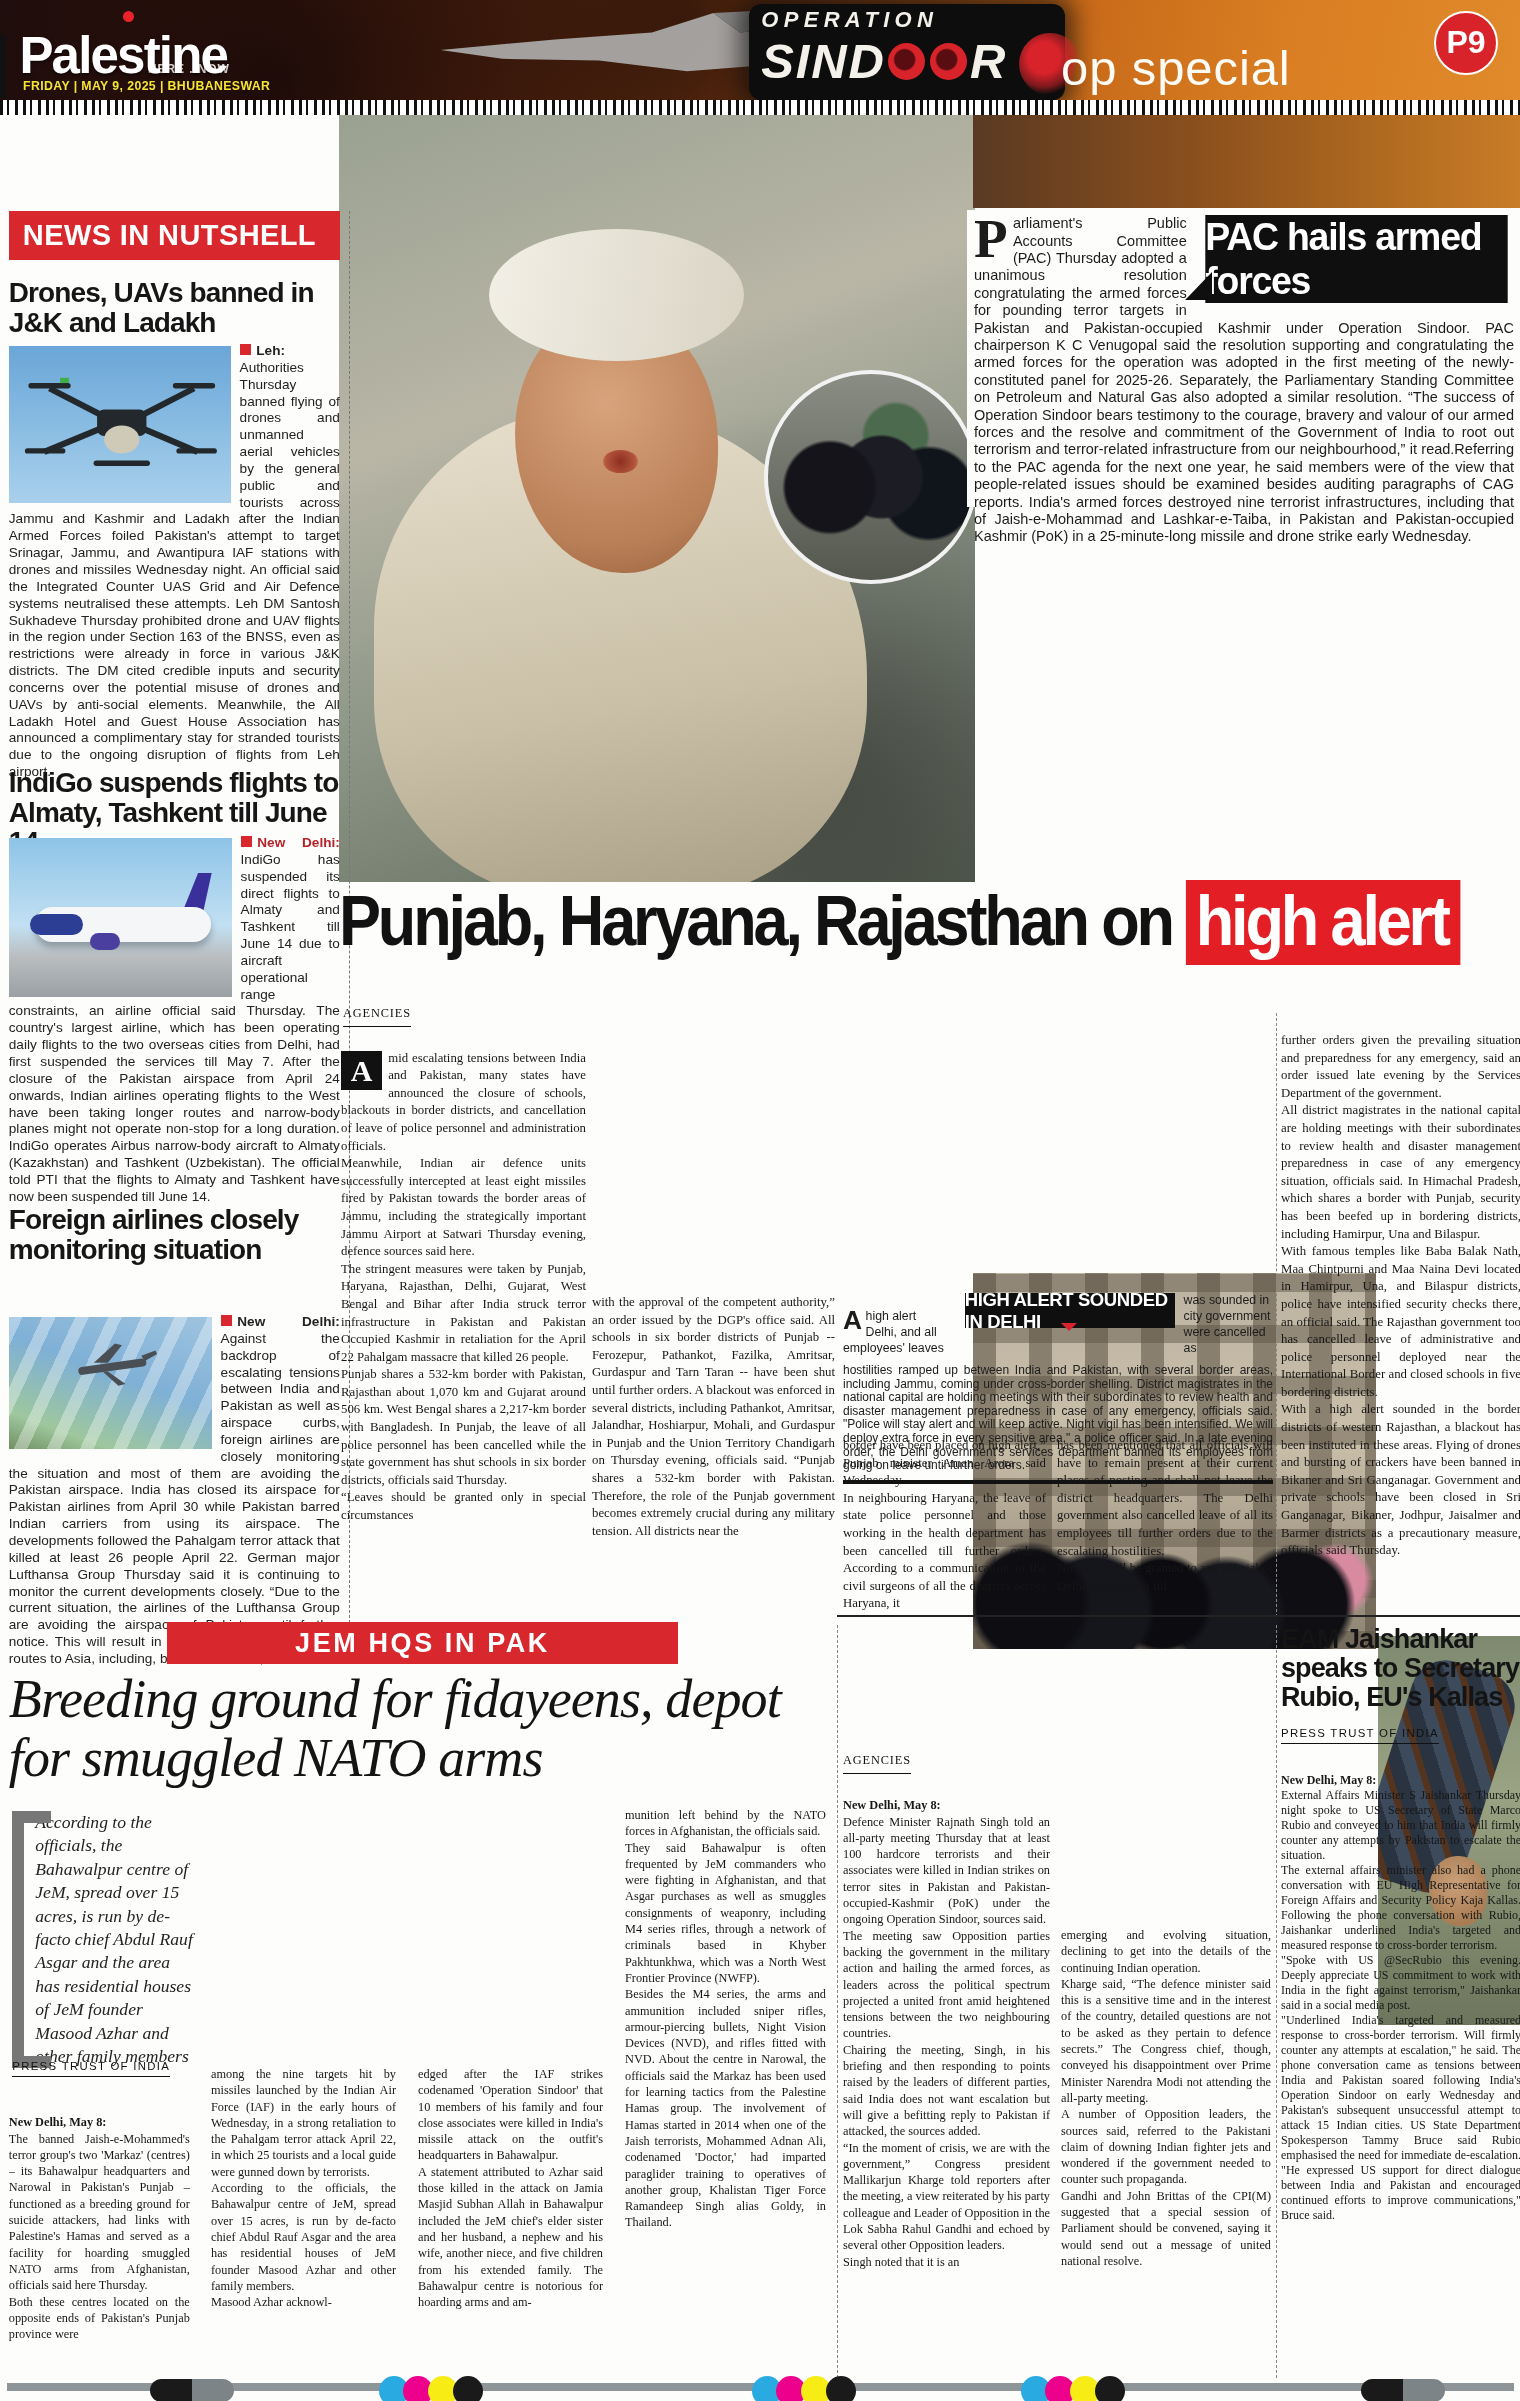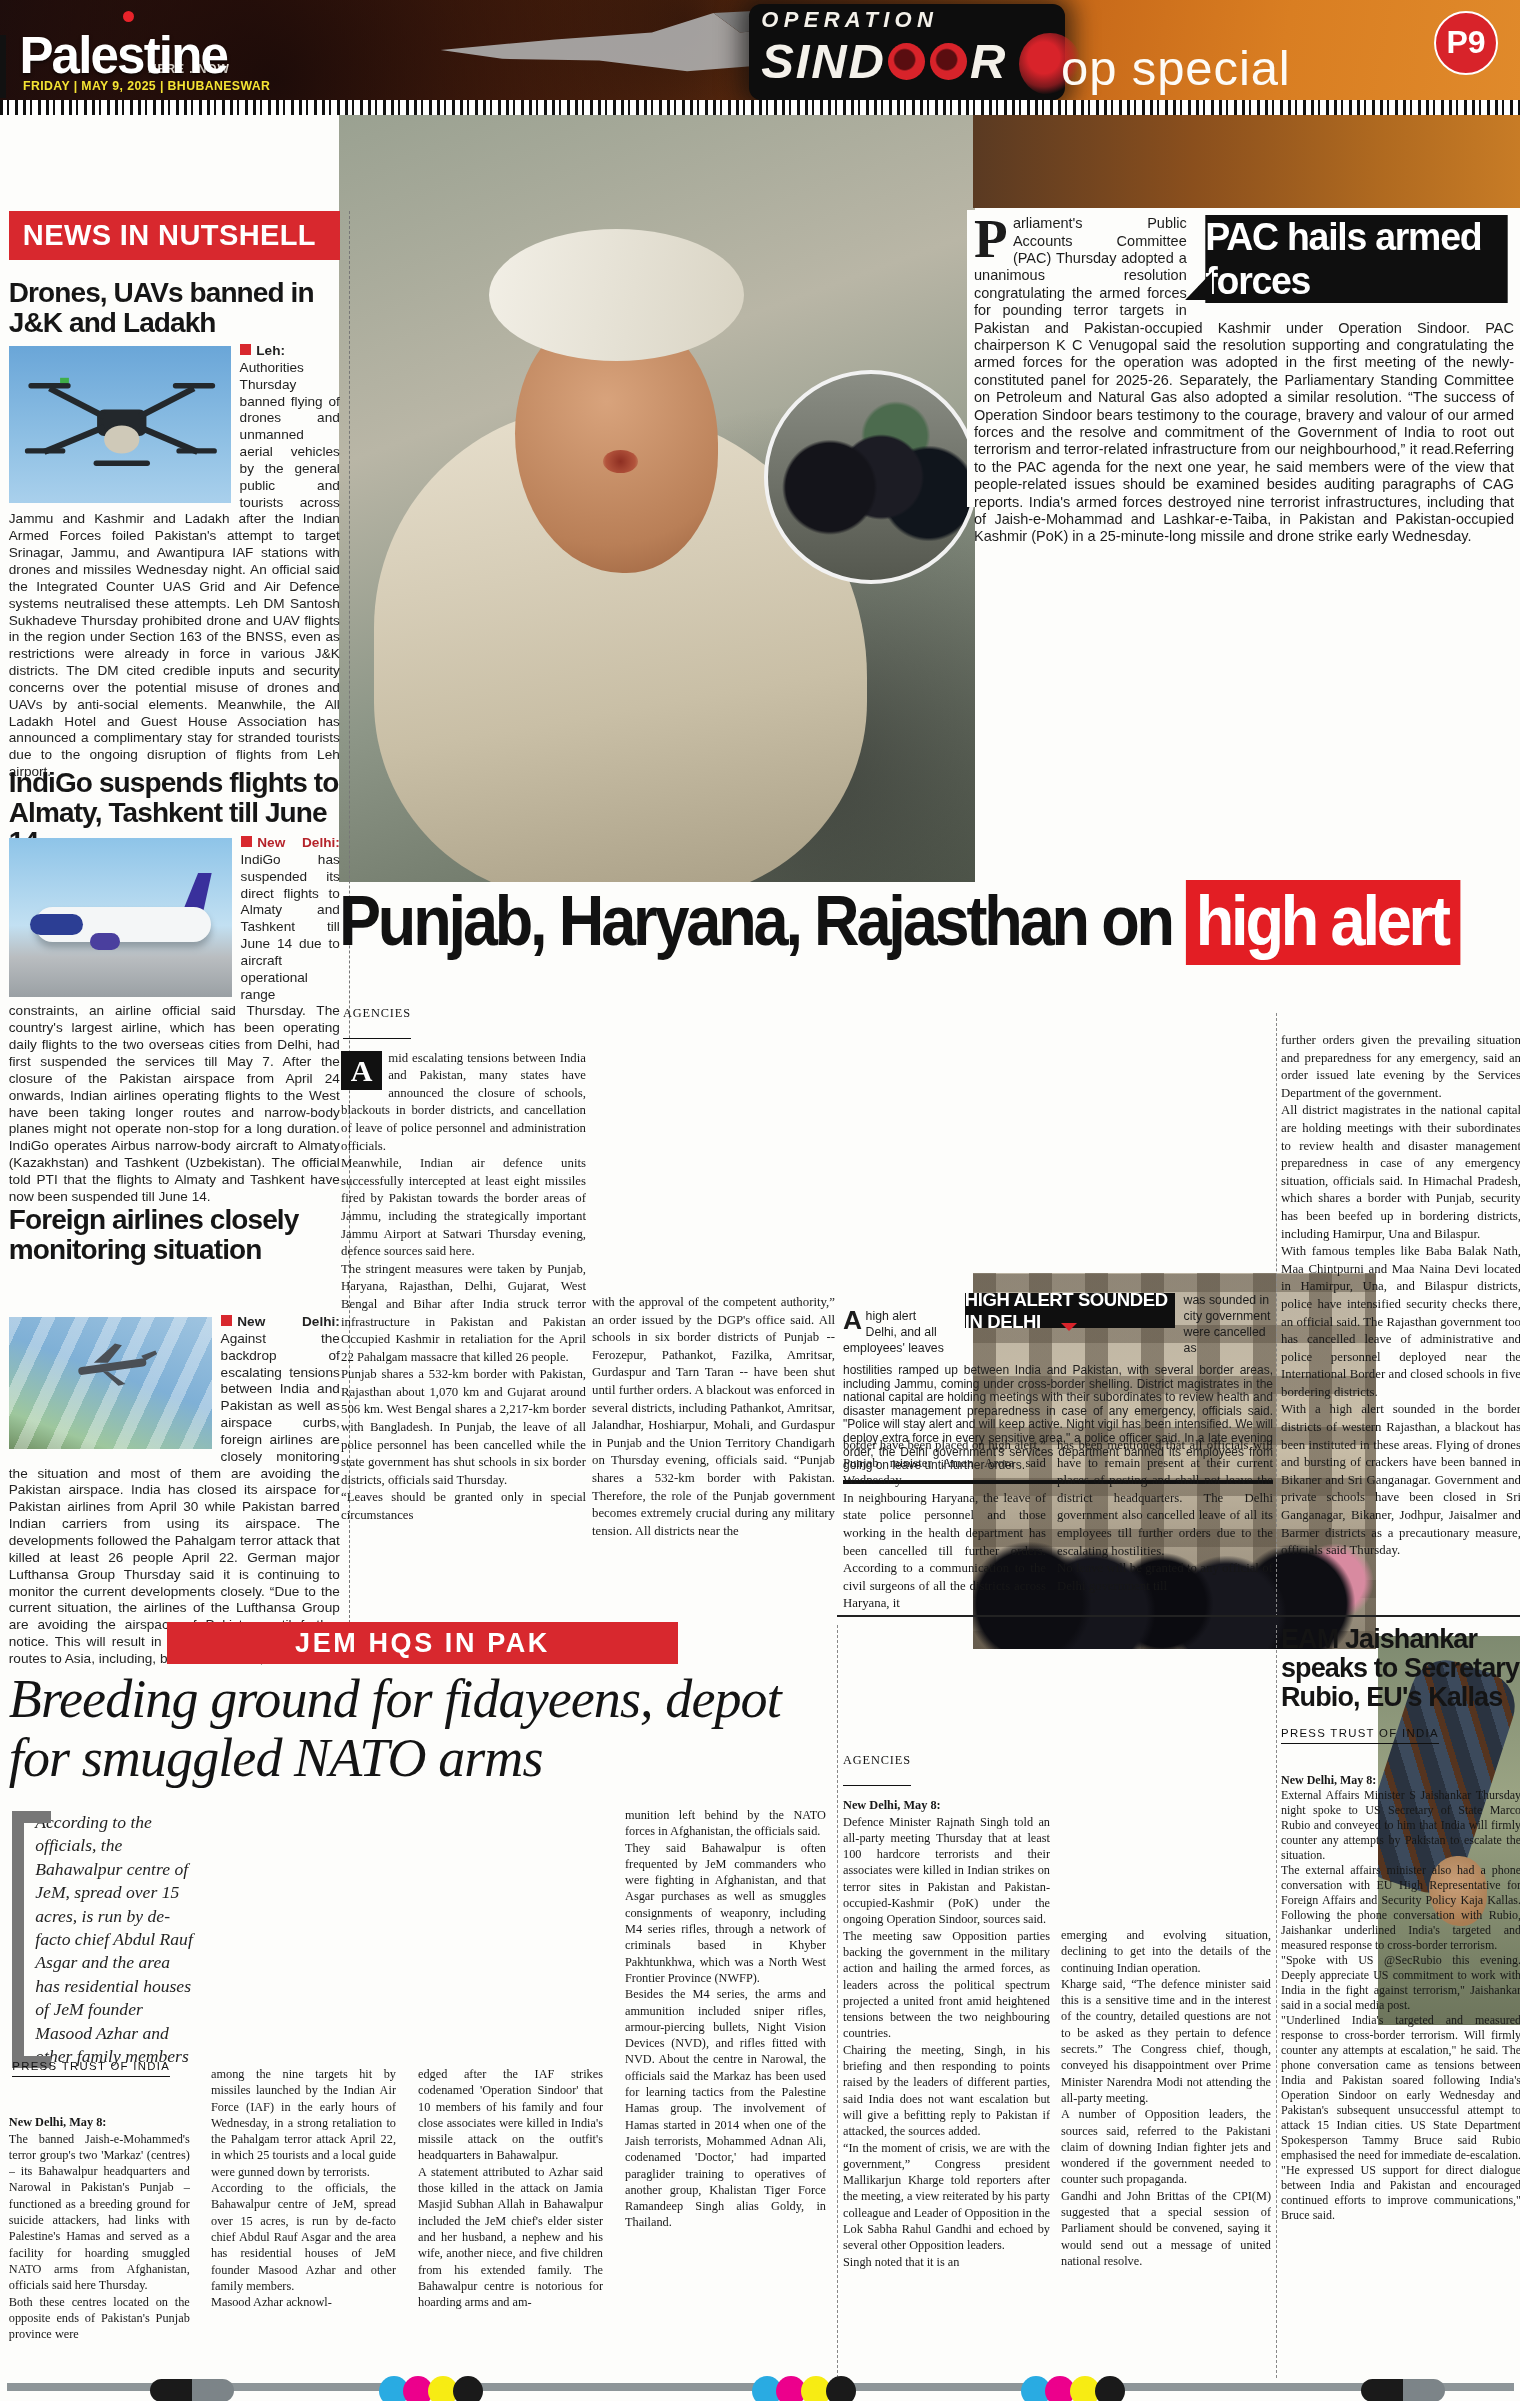--- a/index.html
+++ b/index.html
@@ -103,21 +103,21 @@
   .pac-banner:before{content:"";position:absolute;left:-21px;bottom:3.5px;border:14px solid transparent;
      border-right-color:#0f0f0f;border-bottom-color:#0f0f0f;}
   .pac-text{font-size:14.5px;line-height:1.2;text-align:justify;color:#1c1c1c;}
   .drop-p{float:left;font-family:"Liberation Serif",serif;font-size:55px;line-height:44px;font-weight:bold;
      margin:1.8px 5.3px 0 0;}
   
   .main-head{left:339px;top:881px;width:1182px;white-space:nowrap;font-size:70px;font-weight:bold;
      letter-spacing:-3.5px;transform:scaleX(.9);transform-origin:left center;color:#121212;}
   .hl-red{background:#e31e24;color:#fff;padding:1.8px 14px 5.3px 10.6px;}
   .byline{font-family:"Liberation Serif",serif;font-size:12.3px;letter-spacing:0.9px;color:#111;
-     border-bottom:1.8px solid #111;padding-bottom:18px;}
+     border-bottom:1.8px solid #111;padding-bottom:6px;}
   .body-serif{font-family:"Liberation Serif",serif;font-size:12.8px;line-height:17.6px;text-align:justify;
      white-space:pre-line;color:#171717;overflow:hidden;}
   .drop-a{float:left;width:41px;height:39px;background:#111;color:#fff;font-family:"Liberation Serif",serif;
      font-size:30px;font-weight:bold;display:flex;align-items:center;justify-content:center;margin:1.8px 6.2px 1.8px 0;}
   .cap-row{display:flex;align-items:flex-start;gap:8.8px;}
   .cap-lead{font-size:12.3px;line-height:1.3;width:134px;color:#1c1c1c;white-space:pre-line;}
   .cap-a{float:left;font-size:26.4px;font-weight:bold;line-height:23px;margin-right:3.5px;}
   .cap-banner{width:210px;height:35px;background:#0f0f0f;color:#fff;display:flex;align-items:center;
      justify-content:center;font-size:18.5px;font-weight:bold;letter-spacing:-0.4px;position:relative;flex:none;}
   .cap-banner:after{content:"";position:absolute;left:50%;bottom:-10.6px;margin-left:-8.8px;

